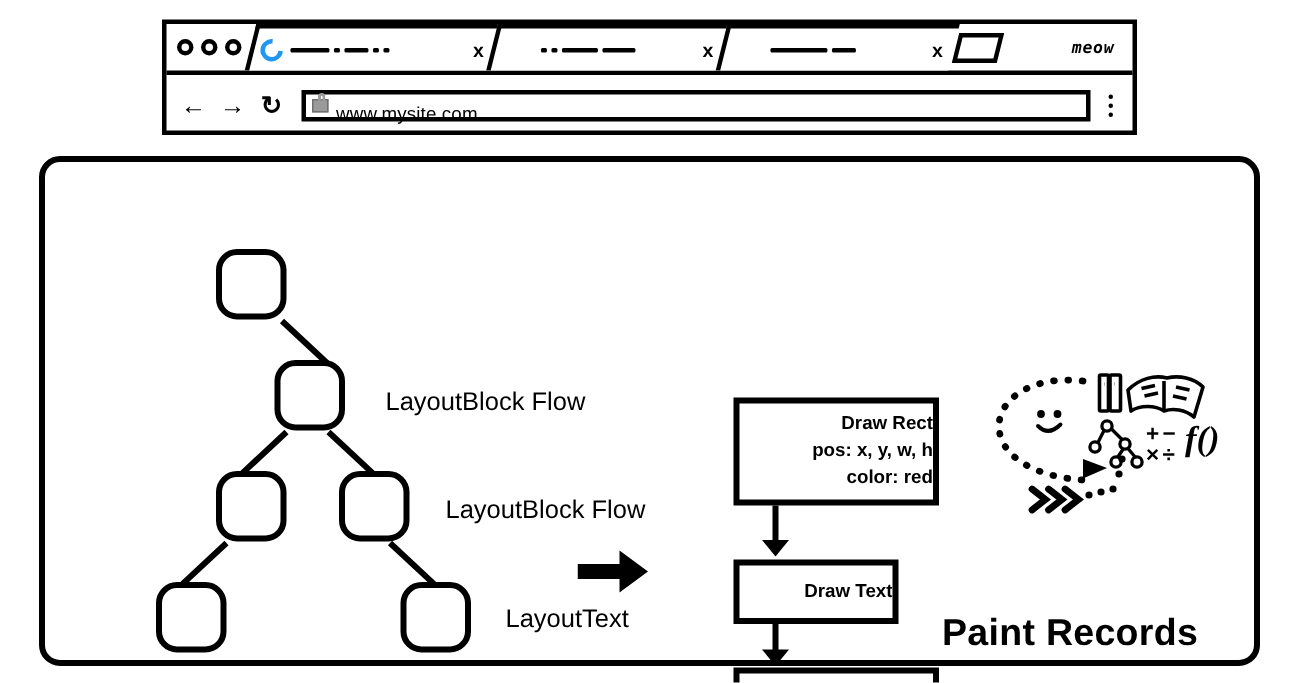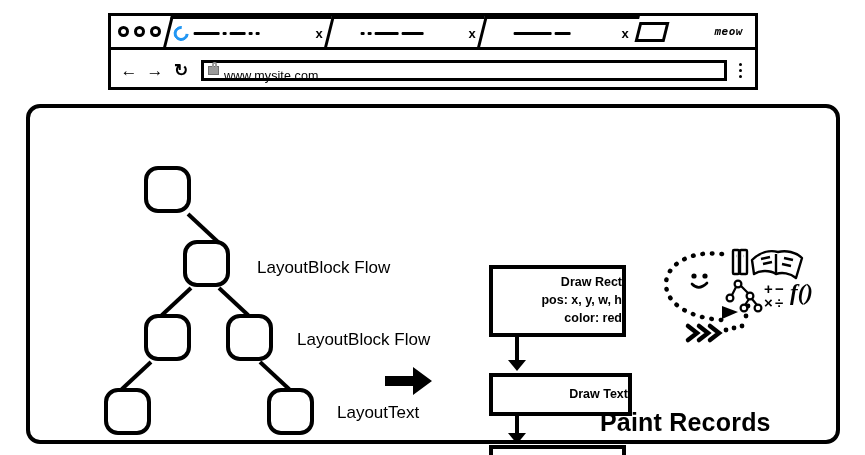--- a/index.html
+++ b/index.html
@@ -106,39 +106,39 @@
   #label-ltext{left:277px;top:240px;}
   
   #flow-arrow{position:absolute;left:355px;top:258px;width:48px;height:30px;}
   
   .paint-box{
     position:absolute;border:4px solid #000;box-sizing:border-box;background:#fff;
     display:flex;flex-direction:column;align-items:flex-end;justify-content:center;
     font-size:12.5px;font-weight:bold;line-height:1.42;text-align:center;margin-left:40px;
   }
   #paint-box-1{left:419px;top:157px;width:137px;height:72px;}
-  #paint-box-2{left:419px;top:265px;width:143px;height:43px;}
+  #paint-box-2{left:419px;top:265px;width:110px;height:43px;}
   #paint-box-3{left:419px;top:337px;width:137px;height:72px;}
   .connector{position:absolute;left:485px;width:4px;background:#000;}
   #connector-1{top:229px;height:28px;}
   #connector-2{top:308px;height:22px;}
   .arrowhead{
     position:absolute;left:478px;width:0;height:0;
     border-left:9px solid transparent;border-right:9px solid transparent;
     border-top:11px solid #000;
   }
   #arrowhead-1{top:252px;}
   #arrowhead-2{top:325px;}
   
   #main-thread-group{position:absolute;left:630px;top:140px;width:200px;height:100px;}
   #main-thread-label{
     position:absolute;left:88px;top:62px;font-size:16px;font-weight:bold;white-space:nowrap;
   }
   #paint-records-title{
-    position:absolute;left:570px;top:300px;font-size:25px;font-weight:bold;letter-spacing:.2px;
+    position:absolute;left:598px;top:300px;font-size:25px;font-weight:bold;letter-spacing:.2px;
   }
 </style>
 </head>
 <body>
 
 <div id="browser-window">
 
   <div id="tab-strip">
 
     <div id="traffic-lights">

